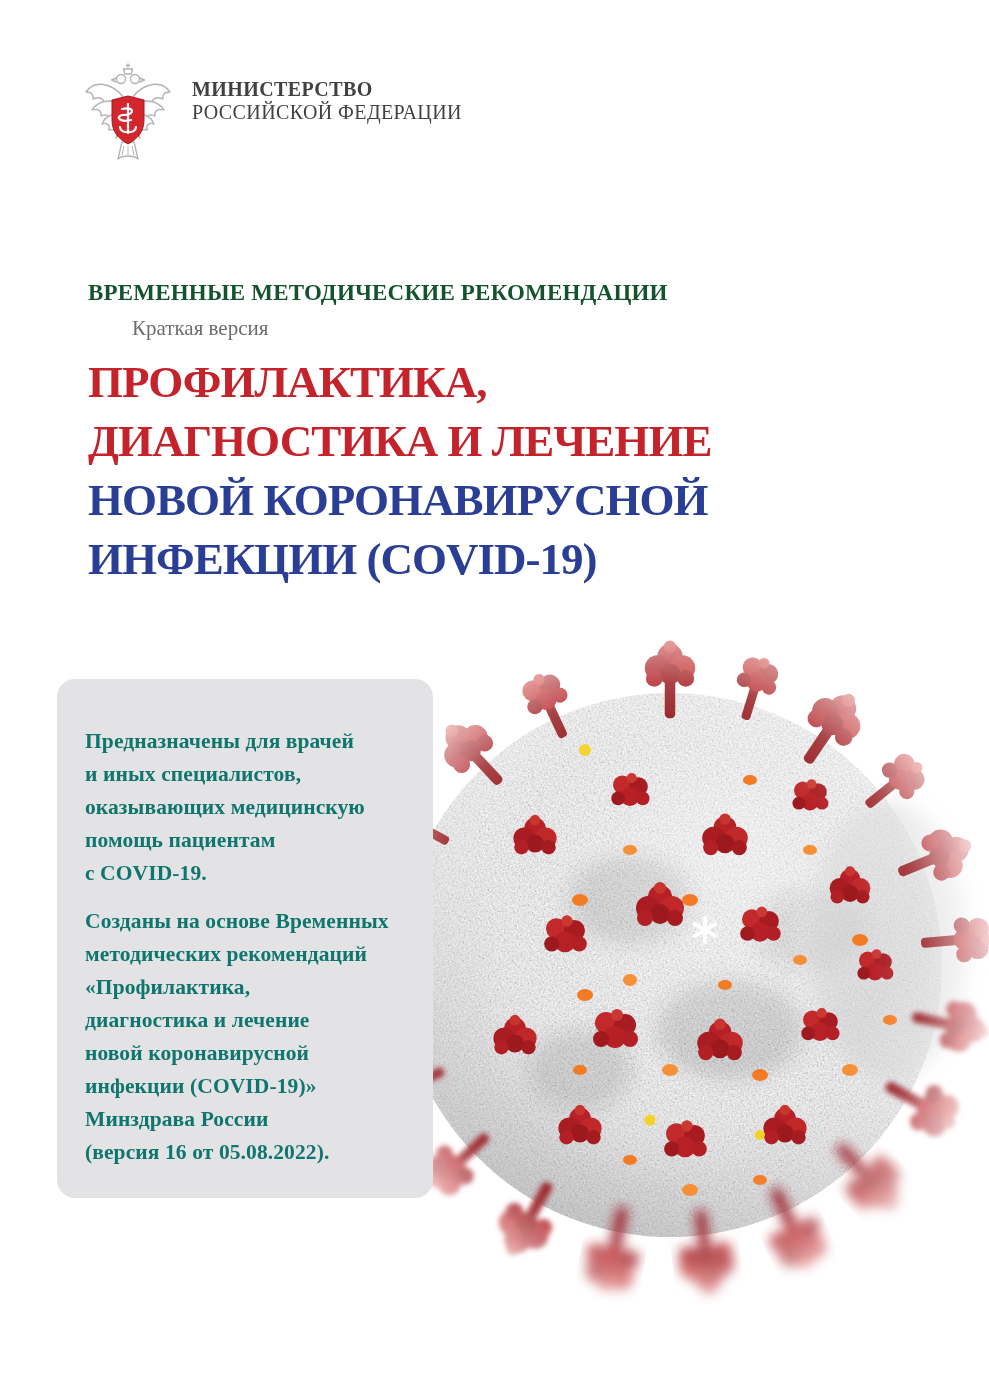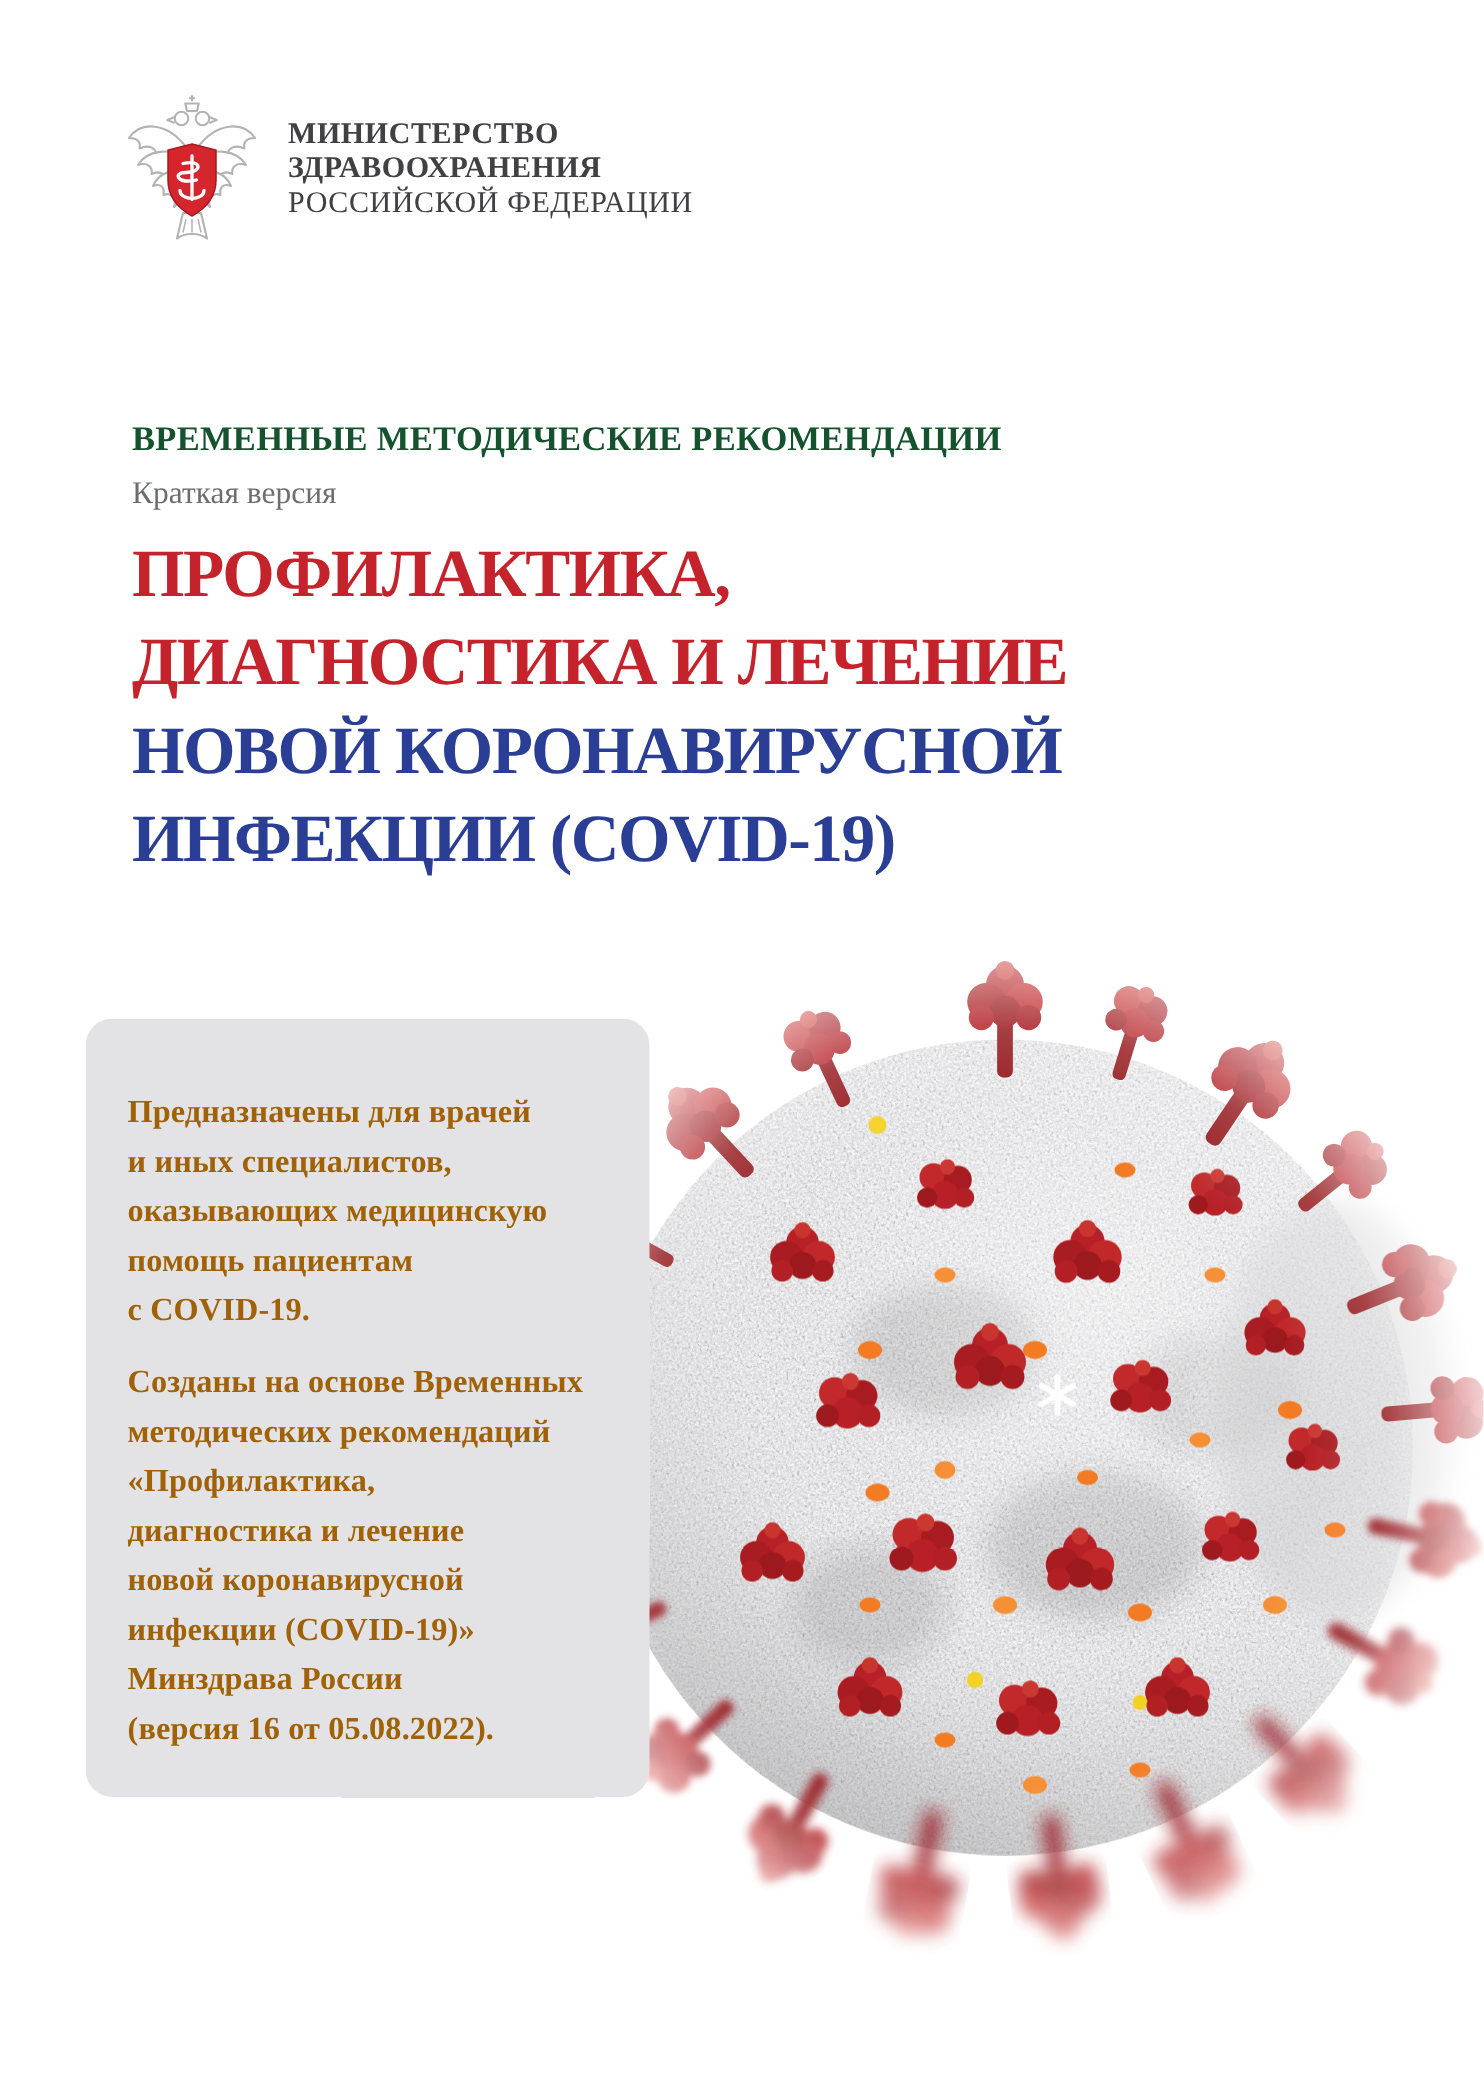--- a/index.html
+++ b/index.html
@@ -8,31 +8,31 @@
     overflow:hidden;font-family:Liberation Serif, serif;
   }
   
   .ministry{position:absolute;left:78px;top:62px;display:flex;gap:14px;}
   .ministry svg{width:100px;height:112px;display:block;}
   .ministry-text{margin-top:16px;color:#414144;font-size:20px;line-height:23px;letter-spacing:.4px;}
   .ministry-text .b{font-weight:bold;}
   
   .doc-heads{position:absolute;left:88px;top:280px;}
   .doc-type{font-size:23px;font-weight:bold;color:#14532d;letter-spacing:.2px;margin:0;}
-  .doc-edition{font-size:21px;color:#6c6d6f;margin-top:10px;}
+  .doc-edition{font-size:21px;color:#6c6d6f;margin-top:10px;margin-left:44px;}
   
   .title{position:absolute;left:88px;top:353px;margin:0;font-weight:bold;
          font-size:45px;line-height:59px;letter-spacing:-1px;white-space:nowrap;}
   .t-red{color:#c5232b;display:block;}
   .t-blue{color:#2b3e96;display:block;}
   
   .summary{position:absolute;left:57px;top:679px;width:376px;height:519px;
            background:#e3e3e5;border-radius:18px;box-sizing:border-box;
            padding:46px 16px 0 28px;z-index:2;}
-  .summary p{margin:0 0 15px;font-size:21.5px;font-weight:bold;color:#a16207;
+  .summary p{margin:0 0 15px;font-size:21.5px;font-weight:bold;color:#0f766e;
              line-height:33px;white-space:pre-line;letter-spacing:.1px;}
   
   .version{position:absolute;left:88px;top:1239px;font-size:22px;color:#66676a;line-height:30px;z-index:3;}
   
   .virus{position:absolute;left:330px;top:600px;width:659px;height:745px;z-index:1;
          -webkit-mask-image:radial-gradient(ellipse 345px 385px at 340px 368px,#000 58%,rgba(0,0,0,.82) 74%,transparent 100%);
          mask-image:radial-gradient(ellipse 345px 385px at 340px 368px,#000 58%,rgba(0,0,0,.82) 74%,transparent 100%);}
   .virus svg{width:659px;height:745px;filter:blur(.5px) saturate(1.05);display:block;}
 </style>
 </head>
@@ -198,21 +198,20 @@
       </g>
       <path d="M50 34 L66 38 V58 C66 70 59 77 50 82 C41 77 34 70 34 58 V38 Z" fill="#d5262d" stroke="#a31b20" stroke-width="1"></path>
       <g stroke="#ffffff" fill="none" stroke-width="2.2" stroke-linecap="round">
         <path d="M50 42 V71"></path>
         <path d="M42 65 C42 72 58 72 58 65"></path>
         <path d="M44 47 C57 44 57 53 46 53 C37 53 40 61 53 58"></path>
       </g>
     </svg>
     <div class="ministry-text">
       <div class="b">МИНИСТЕРСТВО</div>
-      <div class="b">ЗДРАВООХРАНЕНИЯ</div>
       <div>РОССИЙСКОЙ ФЕДЕРАЦИИ</div>
     </div>
   </header>
 
   <section class="doc-heads">
     <h2 class="doc-type">ВРЕМЕННЫЕ МЕТОДИЧЕСКИЕ РЕКОМЕНДАЦИИ</h2>
     <div class="doc-edition">Краткая версия</div>
   </section>
 
   <h1 class="title">

